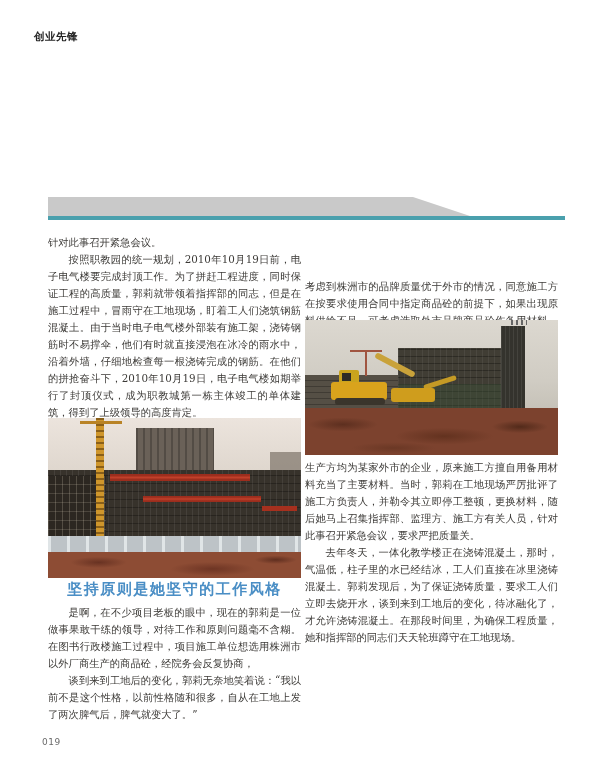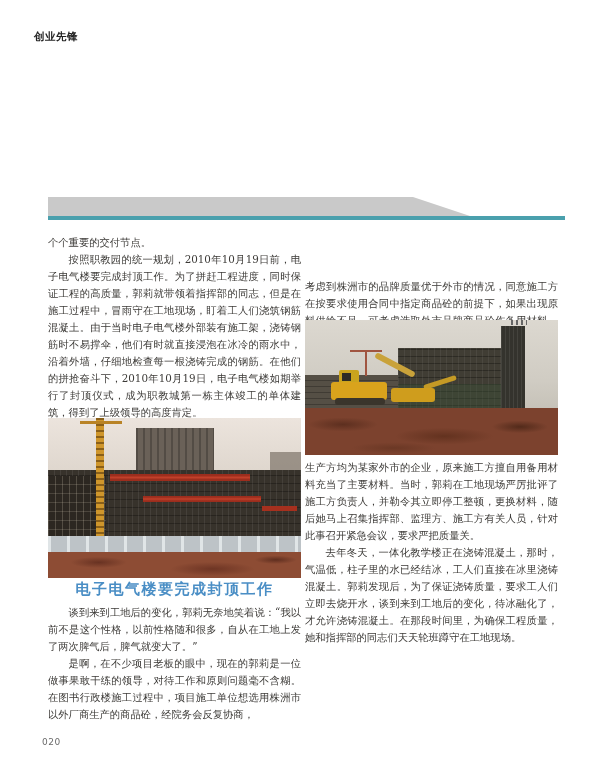--- a/index.html
+++ b/index.html
@@ -88,43 +88,43 @@
 <body>
 
 <div class="page">
 
   <div class="header-label">创业先锋</div>
 
   <div class="banner-shape"></div>
   <div class="accent-rule"></div>
 
   <div class="col col-left-top">
-    <p>个个重要的交付节点。</p>
+    <p>针对此事召开紧急会议。</p>
     <p class="indent">按照职教园的统一规划，2010年10月19日前，电子电气楼要完成封顶工作。为了拼赶工程进度，同时保证工程的高质量，郭莉就带领着指挥部的同志，但是在施工过程中，冒雨守在工地现场，盯着工人们浇筑钢筋混凝土。由于当时电子电气楼外部装有施工架，浇铸钢筋时不易撑伞，他们有时就直接浸泡在冰冷的雨水中，沿着外墙，仔细地检查每一根浇铸完成的钢筋。在他们的拼抢奋斗下，2010年10月19日，电子电气楼如期举行了封顶仪式，成为职教城第一栋主体竣工的单体建筑，得到了上级领导的高度肯定。</p>
   </div>
 
   <div class="photo photo-left">
     <div class="lp-tall-bldg"></div>
     <div class="lp-far-bldg"></div>
     <div class="lp-main-bldg"></div>
     <div class="lp-left-grid"></div>
     <div class="lp-banner-1"></div>
     <div class="lp-banner-2"></div>
     <div class="lp-banner-3"></div>
     <div class="lp-crane-mast"></div>
     <div class="lp-crane-jib"></div>
     <div class="lp-fence"></div>
     <div class="lp-dirt"></div>
   </div>
 
-  <p class="section-heading">电子电气楼要完成封顶工作</p>
+  <p class="section-heading">坚持原则是她坚守的工作风格</p>
 
   <div class="col col-left-bottom">
+    <p class="indent">是啊，在不少项目老板的眼中，现在的郭莉是一位做事果敢干练的领导，对待工作和原则问题毫不含糊。在图书行政楼施工过程中，项目施工单位想选用株洲市以外厂商生产的商品砼，经院务会反复协商，</p>
     <p class="indent">谈到来到工地后的变化，郭莉无奈地笑着说：“我以前不是这个性格，以前性格随和很多，自从在工地上发了两次脾气后，脾气就变大了。”</p>
-    <p class="indent">是啊，在不少项目老板的眼中，现在的郭莉是一位做事果敢干练的领导，对待工作和原则问题毫不含糊。在图书行政楼施工过程中，项目施工单位想选用株洲市以外厂商生产的商品砼，经院务会反复协商，</p>
   </div>
 
   <div class="col col-right-top">
     <p>考虑到株洲市的品牌质量优于外市的情况，同意施工方在按要求使用合同中指定商品砼的前提下，如果出现原料供给不足，可考虑选取外市品牌商品砼作备用材料。但是在施工过程中，郭莉发现商品砼标明的</p>
   </div>
 
   <div class="photo photo-right">
     <div class="rp-bldg-left"></div>
     <div class="rp-bldg-main"></div>
     <div class="rp-netting"></div>
@@ -140,15 +140,15 @@
     <div class="rp-exc2-arm"></div>
     <div class="rp-exc2-body"></div>
     <div class="rp-dirt"></div>
   </div>
 
   <div class="col col-right-bottom">
     <p>生产方均为某家外市的企业，原来施工方擅自用备用材料充当了主要材料。当时，郭莉在工地现场严厉批评了施工方负责人，并勒令其立即停工整顿，更换材料，随后她马上召集指挥部、监理方、施工方有关人员，针对此事召开紧急会议，要求严把质量关。</p>
     <p class="indent">去年冬天，一体化教学楼正在浇铸混凝土，那时，气温低，柱子里的水已经结冰，工人们直接在冰里浇铸混凝土。郭莉发现后，为了保证浇铸质量，要求工人们立即去烧开水，谈到来到工地后的变化，待冰融化了，才允许浇铸混凝土。在那段时间里，为确保工程质量，她和指挥部的同志们天天轮班蹲守在工地现场。</p>
   </div>
 
-  <div class="page-number">020</div>
+  <div class="page-number">019</div>
 
 </div>
 
 </body></html>

